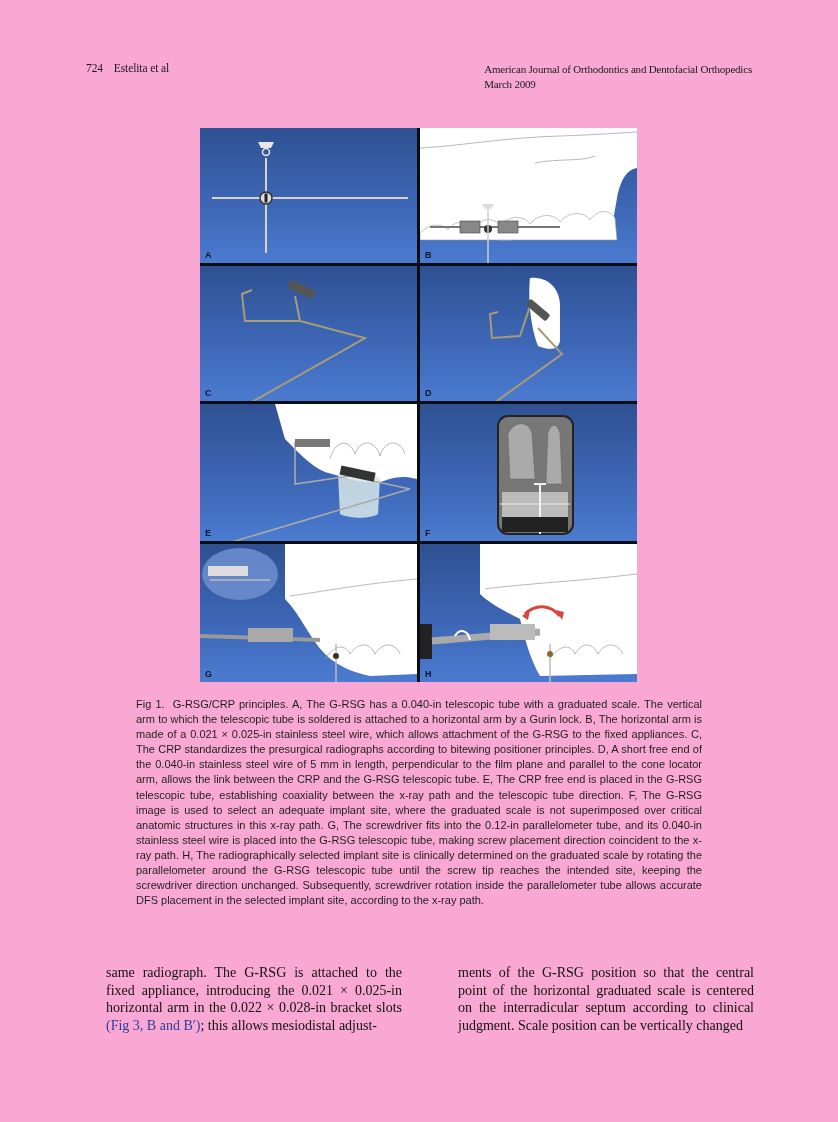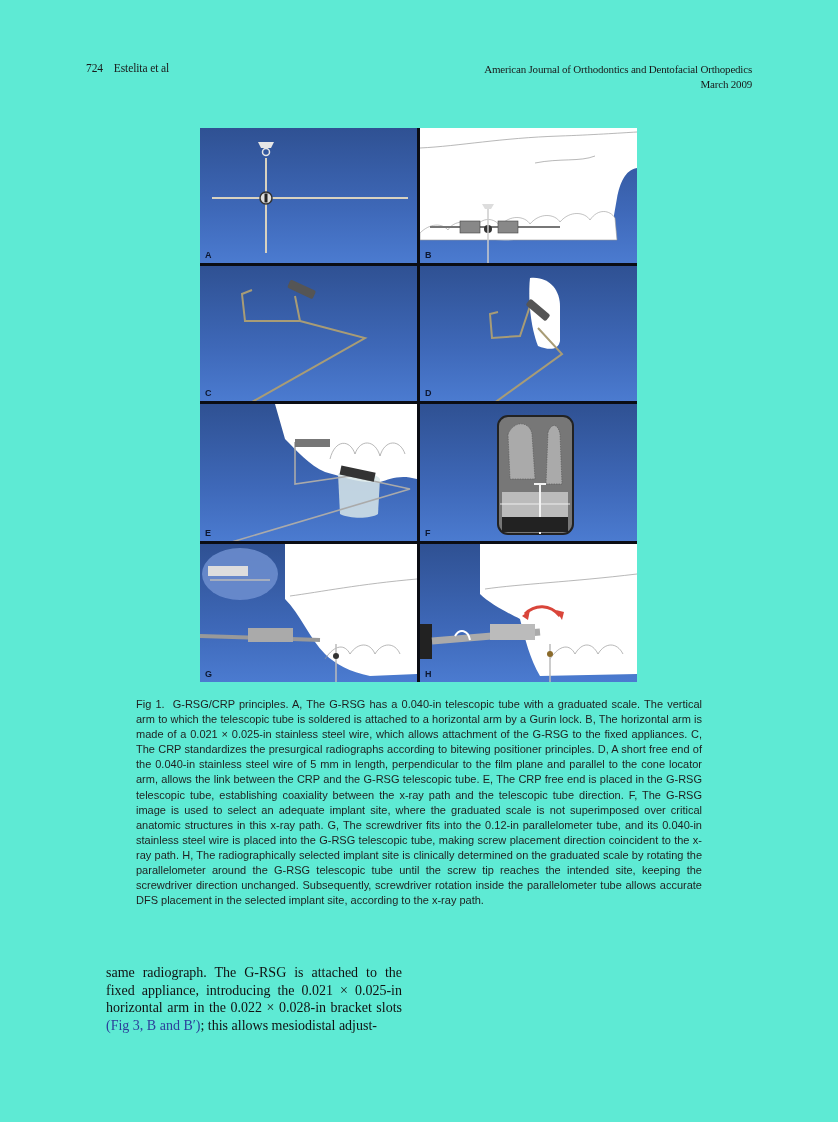--- a/index.html
+++ b/index.html
@@ -1,21 +1,21 @@
 <!DOCTYPE html>
 <html><head>
 <meta charset="utf-8">
 <style>
   html, body { margin: 0; padding: 0; background: #ffffff; }
   body { width: 838px; height: 1122px; position: relative; overflow: hidden; }
-  .page { position: absolute; left: 0; top: 0; width: 838px; height: 1122px; background: #5eead4; }
+  .page { position: absolute; left: 0; top: 0; width: 838px; height: 1122px; background: #f9a8d4; }
 
   .hdr-left { position: absolute; left: 86px; top: 62px; font-family: "Liberation Serif", serif; font-size: 11.5px; color: #1a1a1a; letter-spacing: -0.1px; }
   .hdr-left .pg { margin-right: 8px; }
-  .hdr-right { position: absolute; right: 86px; top: 62px; text-align: right; font-family: "Liberation Serif", serif; font-size: 11px; color: #1a1a1a; line-height: 15px; letter-spacing: -0.2px; }
+  .hdr-right { position: absolute; right: 86px; top: 62px; text-align: left; font-family: "Liberation Serif", serif; font-size: 11px; color: #1a1a1a; line-height: 15px; letter-spacing: -0.2px; }
 
   .figure { position: absolute; left: 200px; top: 128px; width: 437px; height: 554px; background: #0b0d14; }
   .panel { position: absolute; overflow: hidden; background: linear-gradient(180deg, #2f5193 0%, #3e68b8 60%, #4b7bd0 100%); }
   .panel svg { position: absolute; left: 0; top: 0; width: 100%; height: 100%; }
   .panel .lbl { position: absolute; left: 5px; bottom: 3px; font-family: "Liberation Sans", sans-serif; font-weight: bold; font-size: 9px; color: #0d1730; }
 
   .caption { position: absolute; left: 136px; top: 697px; width: 566px; font-family: "Liberation Sans", sans-serif; font-size: 11px; line-height: 15.1px; color: #1f1f1f; text-align: justify; }
   .caption .fig-label { margin-right: 4px; }
 
   .col { position: absolute; top: 964px; font-family: "Liberation Serif", serif; font-size: 14px; line-height: 17.6px; color: #111; text-align: justify; }
@@ -150,14 +150,17 @@
 
   <div class="caption">
     <span class="fig-label">Fig 1.</span>
     <span>G-RSG/CRP principles. A, The G-RSG has a 0.040-in telescopic tube with a graduated scale. The vertical arm to which the telescopic tube is soldered is attached to a horizontal arm by a Gurin lock. B, The horizontal arm is made of a 0.021 × 0.025-in stainless steel wire, which allows attachment of the G-RSG to the fixed appliances. C, The CRP standardizes the presurgical radiographs according to bitewing positioner principles. D, A short free end of the 0.040-in stainless steel wire of 5 mm in length, perpendicular to the film plane and parallel to the cone locator arm, allows the link between the CRP and the G-RSG telescopic tube. E, The CRP free end is placed in the G-RSG telescopic tube, establishing coaxiality between the x-ray path and the telescopic tube direction. F, The G-RSG image is used to select an adequate implant site, where the graduated scale is not superimposed over critical anatomic structures in this x-ray path. G, The screwdriver fits into the 0.12-in parallelometer tube, and its 0.040-in stainless steel wire is placed into the G-RSG telescopic tube, making screw placement direction coincident to the x-ray path. H, The radiographically selected implant site is clinically determined on the graduated scale by rotating the parallelometer around the G-RSG telescopic tube until the screw tip reaches the intended site, keeping the screwdriver direction unchanged. Subsequently, screwdriver rotation inside the parallelometer tube allows accurate DFS placement in the selected implant site, according to the x-ray path.</span>
   </div>
 
   <div class="col col-left">
     <p><span>same radiograph. The G-RSG is attached to the fixed appliance, introducing the 0.021 × 0.025-in horizontal arm in the 0.022 × 0.028-in bracket slots </span><span class="ref">(Fig 3, B and B′)</span><span>; this allows mesiodistal adjust-</span></p>
   </div>
 
+  <div class="col col-right">
+    <p>ments of the G-RSG position so that the central point of the horizontal graduated scale is centered on the interradicular septum according to clinical judgment. Scale position can be vertically changed</p>
+  </div>
 
 </div>
 
 </body></html>

